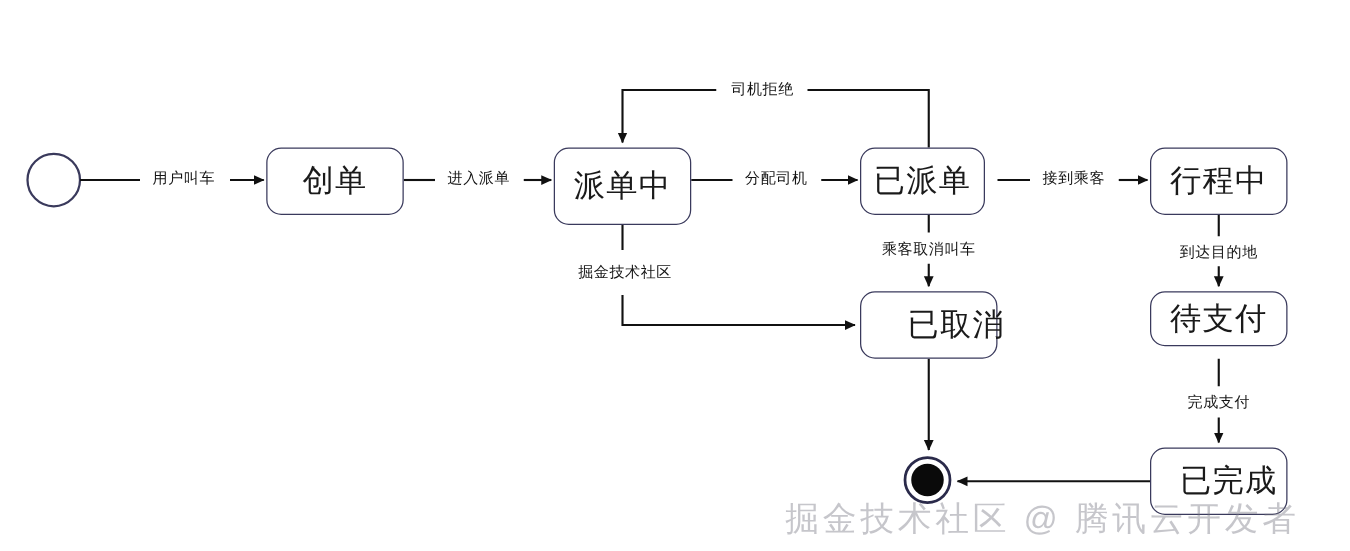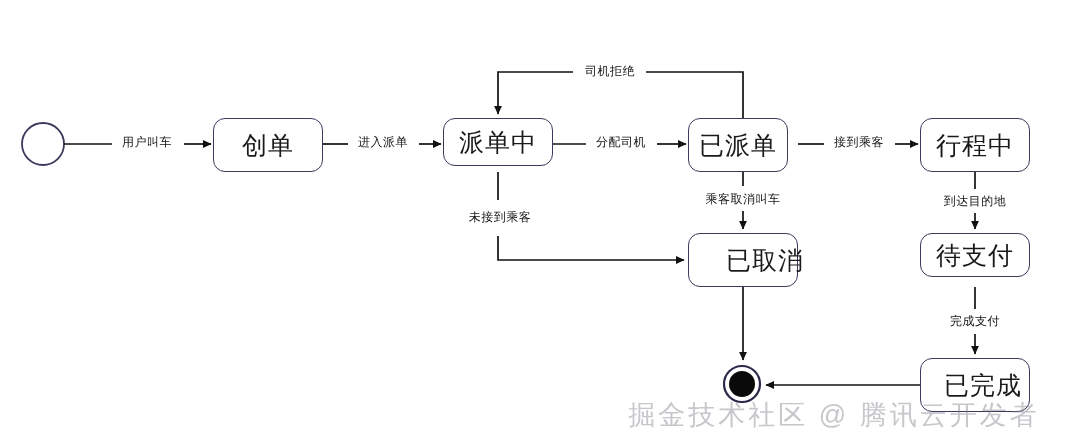--- a/index.html
+++ b/index.html
@@ -111,21 +111,21 @@
     <line x1="920" y1="385" x2="766" y2="385" stroke="#111111" stroke-width="1.7" marker-end="url(#arrow)"></line>
 
     <circle cx="742" cy="384" r="18" fill="#ffffff" stroke="#2a2a4a" stroke-width="2.2"></circle>
     <circle cx="742" cy="384" r="13" fill="#0a0a0a"></circle>
   </svg>
 
   <div class="state-box" style="left:213px; top:118px; width:110px; height:54px;">
     <span class="state-label">创单</span>
   </div>
 
-  <div class="state-box" style="left:443px; top:118px; width:110px; height:48px;">
+  <div class="state-box" style="left:443px; top:118px; width:110px; height:62px;">
     <span class="state-label">派单中</span>
   </div>
 
   <div class="state-box" style="left:688px; top:118px; width:100px; height:54px;">
     <span class="state-label">已派单</span>
   </div>
 
   <div class="state-box" style="left:920px; top:118px; width:110px; height:54px;">
     <span class="state-label">行程中</span>
   </div>
@@ -145,21 +145,21 @@
   <div class="edge-label" style="left:147px; top:143px;">用户叫车</div>
 
   <div class="edge-label" style="left:383px; top:143px;">进入派单</div>
 
   <div class="edge-label" style="left:621px; top:143px;">分配司机</div>
 
   <div class="edge-label" style="left:859px; top:143px;">接到乘客</div>
 
   <div class="edge-label" style="left:610px; top:72px;">司机拒绝</div>
 
-  <div class="edge-label" style="left:500px; top:218px;">未接到乘客</div>
+  <div class="edge-label" style="left:500px; top:218px;">掘金技术社区</div>
 
   <div class="edge-label" style="left:743px; top:200px;">乘客取消叫车</div>
 
   <div class="edge-label" style="left:975px; top:202px;">到达目的地</div>
 
   <div class="edge-label" style="left:975px; top:322px;">完成支付</div>
 
   <div class="watermark" style="left:810px; top:415px;">掘金技术社区 @ 腾讯云开发者</div>
 
 </div>

